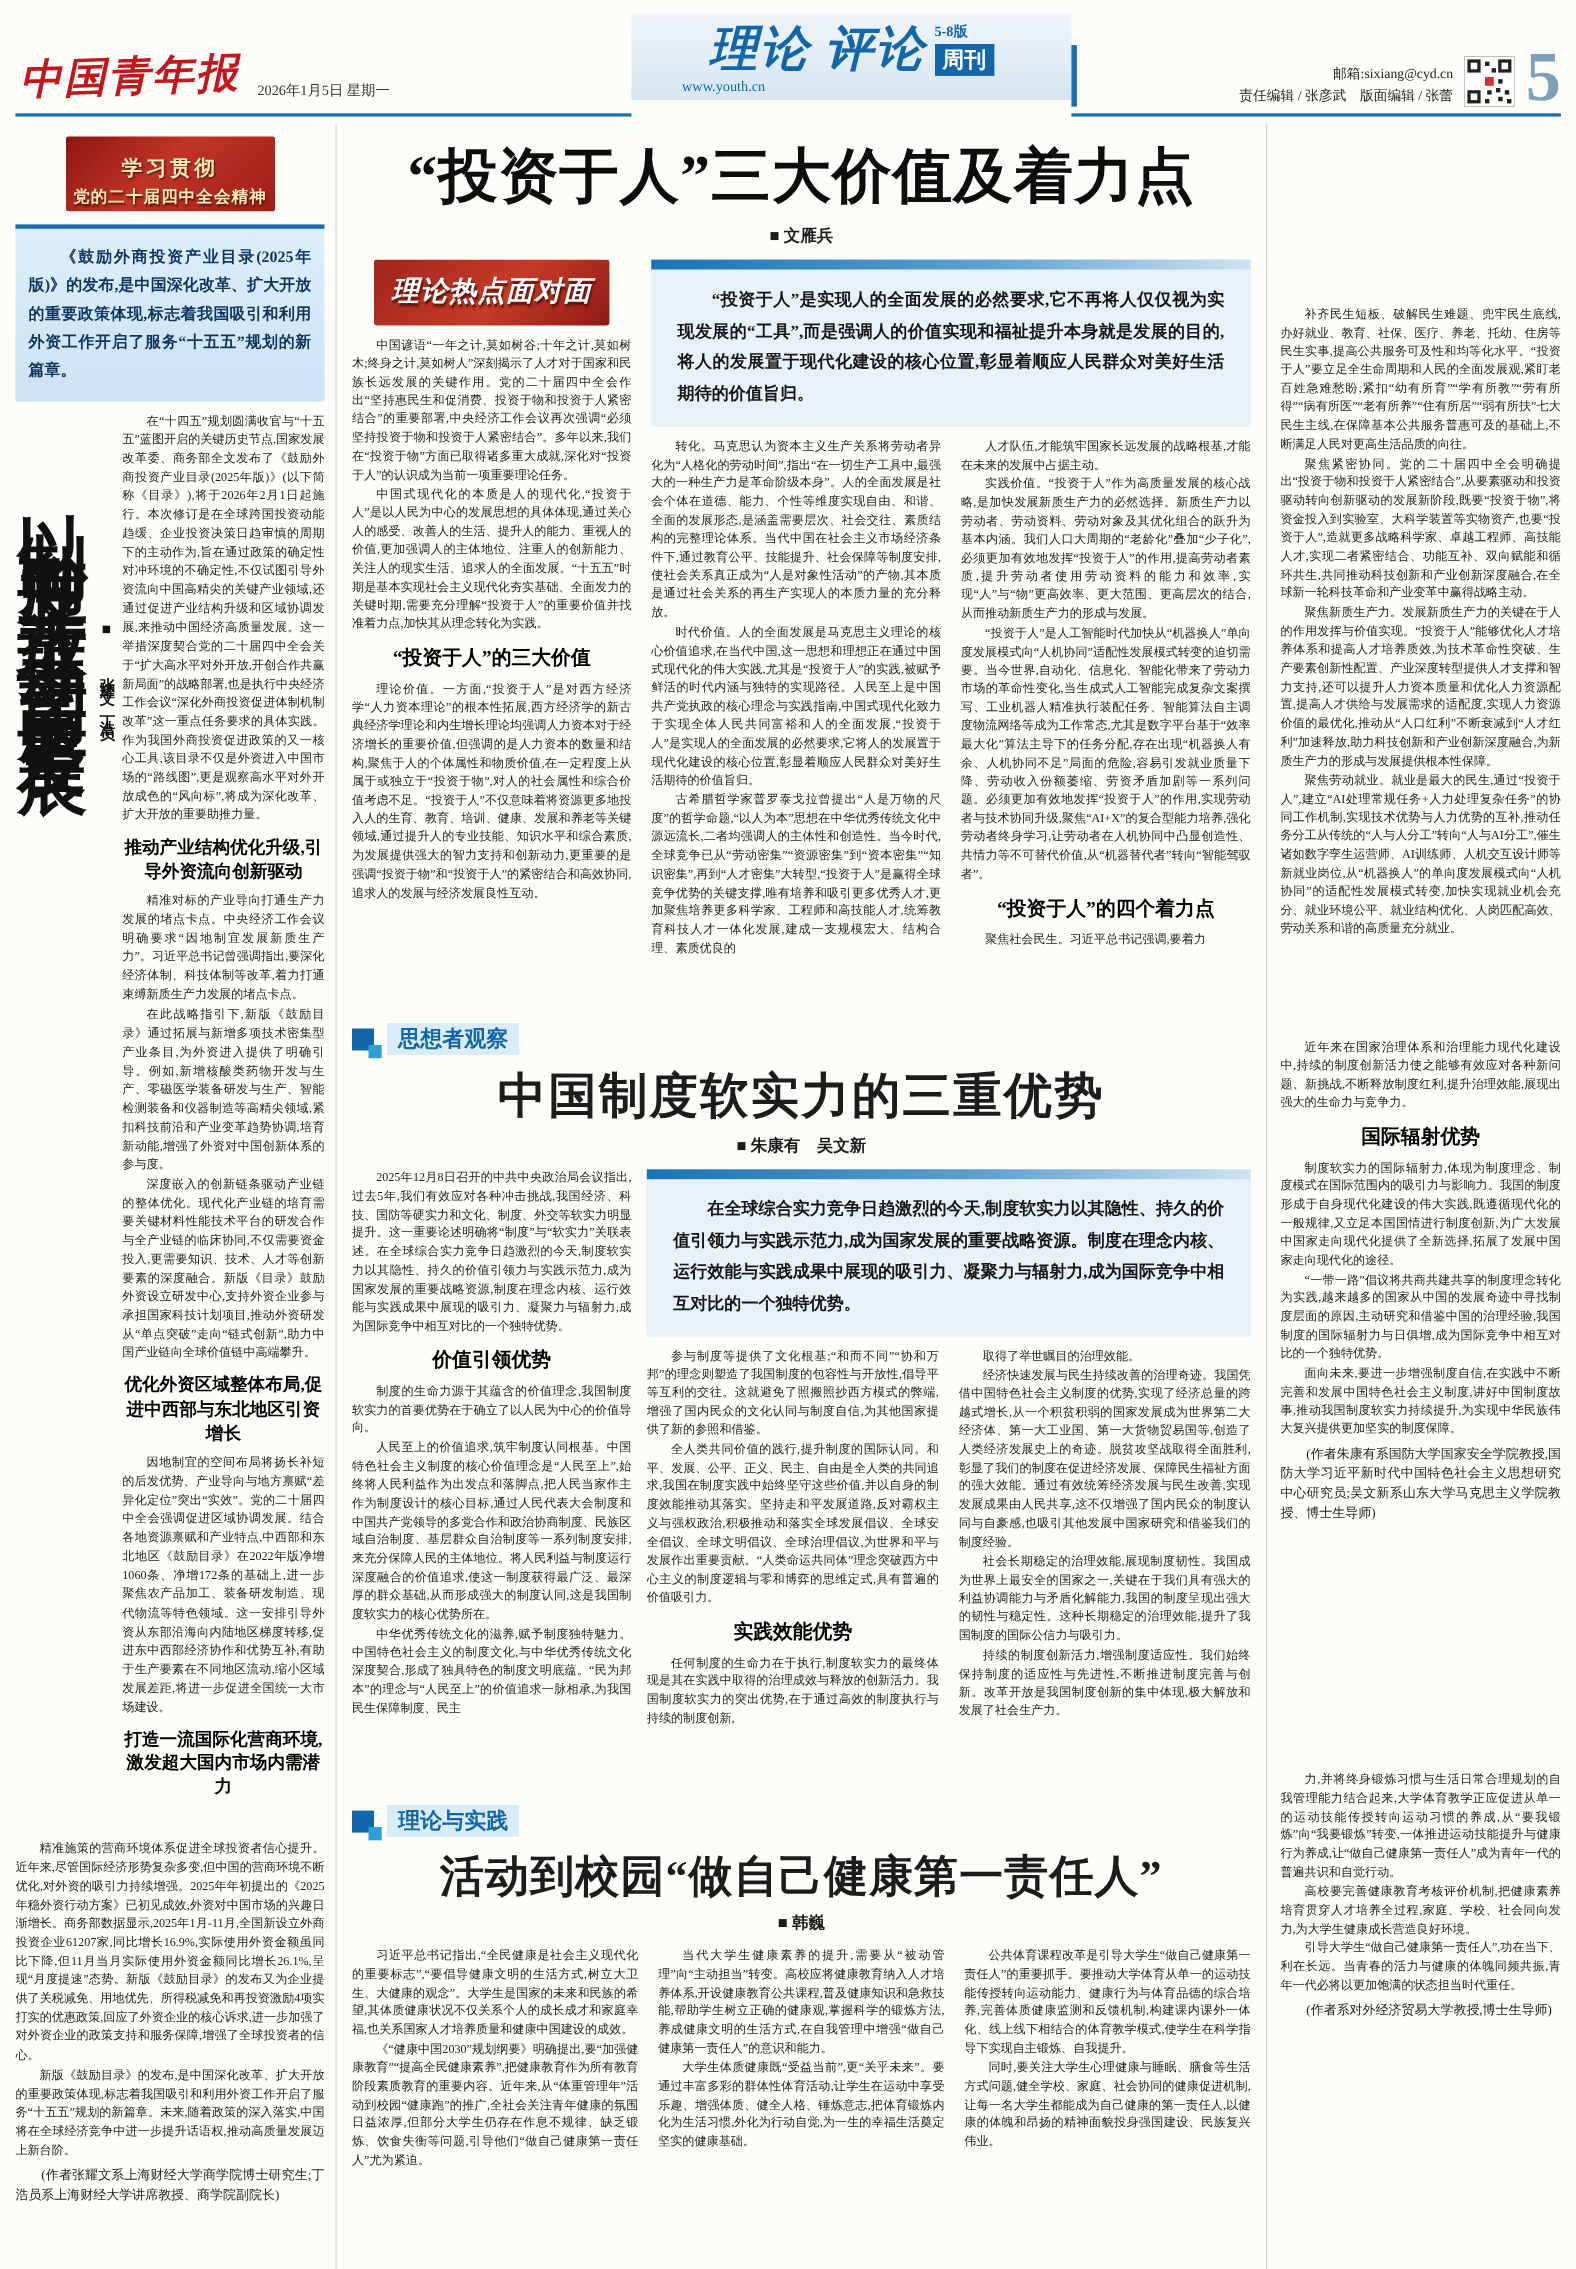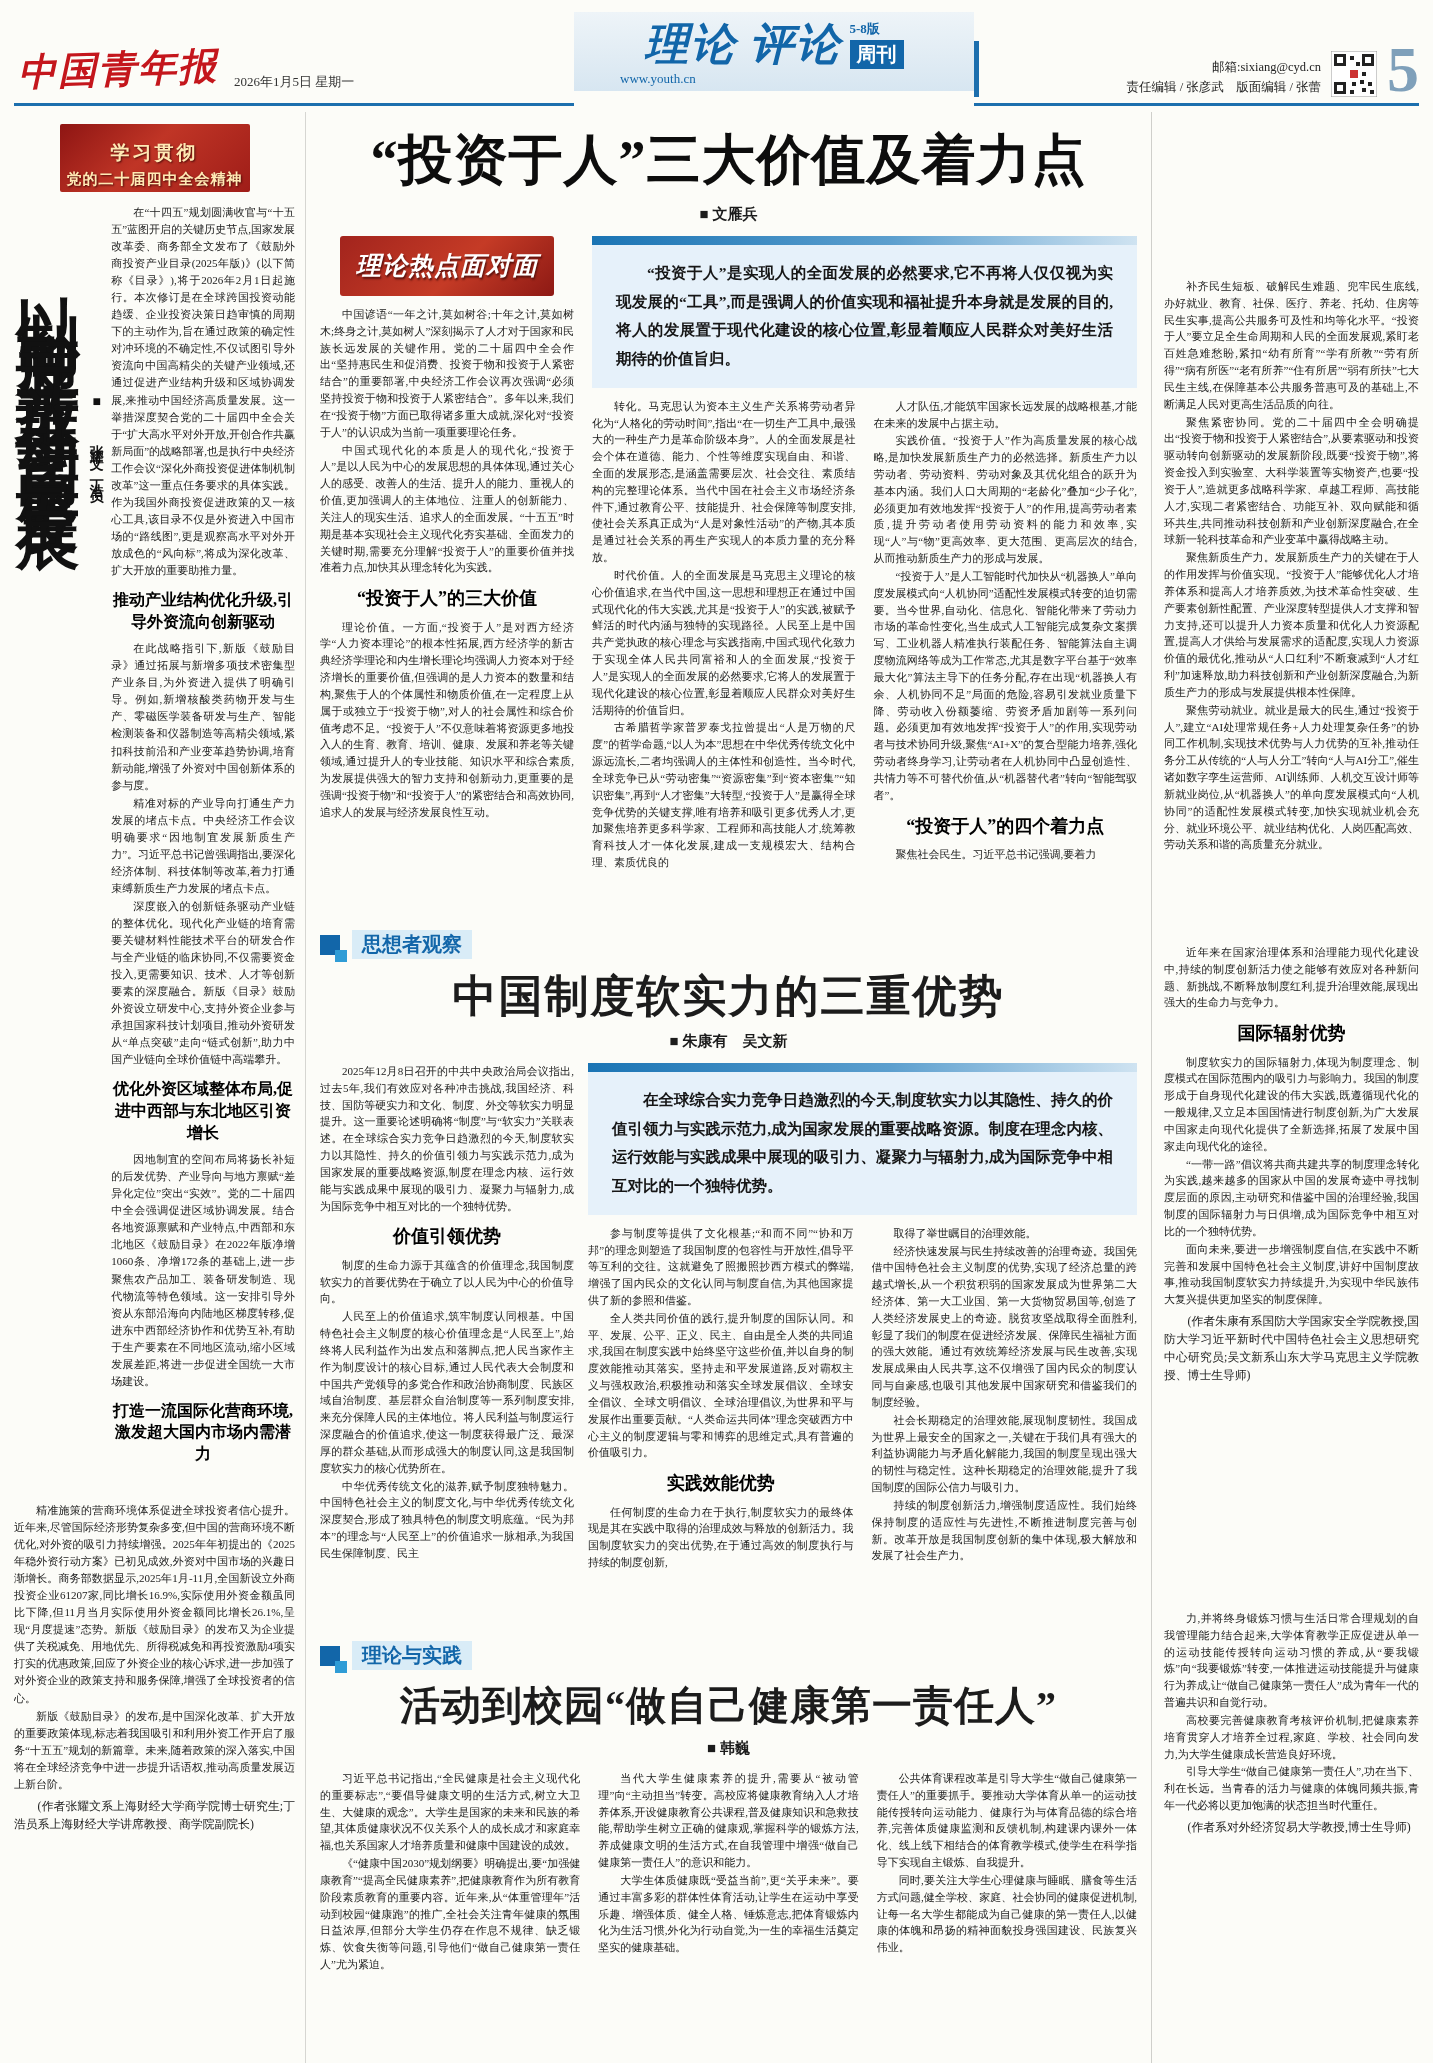--- a/index.html
+++ b/index.html
@@ -130,29 +130,30 @@
     </div>
   </div>
 
   <div class="content">
 
     <div class="left-rail">
       <div class="banner">
         <div class="b1">学习贯彻</div>
         <div class="b2">党的二十届四中全会精神</div>
       </div>
+      <div class="intro-box">《鼓励外商投资产业目录(2025年版)》的发布,是中国深化改革、扩大开放的重要政策体现,标志着我国吸引和利用外资工作开启了服务“十五五”规划的新篇章。</div>
 
       <div class="left-upper">
         <div class="vtitle">以制度型开放推动高质量发展</div>
         <div class="vauthors">■ 张耀文　丁浩员</div>
         <div class="ltext">
           <p class="p">在“十四五”规划圆满收官与“十五五”蓝图开启的关键历史节点,国家发展改革委、商务部全文发布了《鼓励外商投资产业目录(2025年版)》(以下简称《目录》),将于2026年2月1日起施行。本次修订是在全球跨国投资动能趋缓、企业投资决策日趋审慎的周期下的主动作为,旨在通过政策的确定性对冲环境的不确定性,不仅试图引导外资流向中国高精尖的关键产业领域,还通过促进产业结构升级和区域协调发展,来推动中国经济高质量发展。这一举措深度契合党的二十届四中全会关于“扩大高水平对外开放,开创合作共赢新局面”的战略部署,也是执行中央经济工作会议“深化外商投资促进体制机制改革”这一重点任务要求的具体实践。作为我国外商投资促进政策的又一核心工具,该目录不仅是外资进入中国市场的“路线图”,更是观察高水平对外开放成色的“风向标”,将成为深化改革、扩大开放的重要助推力量。</p>
           <div class="subhead small">推动产业结构优化升级,引导外资流向创新驱动</div>
+          <p class="p">精准对标的产业导向打通生产力发展的堵点卡点。中央经济工作会议明确要求“因地制宜发展新质生产力”。习近平总书记曾强调指出,要深化经济体制、科技体制等改革,着力打通束缚新质生产力发展的堵点卡点。</p>
           <p class="p">在此战略指引下,新版《鼓励目录》通过拓展与新增多项技术密集型产业条目,为外资进入提供了明确引导。例如,新增核酸类药物开发与生产、零磁医学装备研发与生产、智能检测装备和仪器制造等高精尖领域,紧扣科技前沿和产业变革趋势协调,培育新动能,增强了外资对中国创新体系的参与度。</p>
-          <p class="p">精准对标的产业导向打通生产力发展的堵点卡点。中央经济工作会议明确要求“因地制宜发展新质生产力”。习近平总书记曾强调指出,要深化经济体制、科技体制等改革,着力打通束缚新质生产力发展的堵点卡点。</p>
           <p class="p">深度嵌入的创新链条驱动产业链的整体优化。现代化产业链的培育需要关键材料性能技术平台的研发合作与全产业链的临床协同,不仅需要资金投入,更需要知识、技术、人才等创新要素的深度融合。新版《目录》鼓励外资设立研发中心,支持外资企业参与承担国家科技计划项目,推动外资研发从“单点突破”走向“链式创新”,助力中国产业链向全球价值链中高端攀升。</p>
           <div class="subhead small">优化外资区域整体布局,促进中西部与东北地区引资增长</div>
           <p class="p">因地制宜的空间布局将扬长补短的后发优势、产业导向与地方禀赋“差异化定位”突出“实效”。党的二十届四中全会强调促进区域协调发展。结合各地资源禀赋和产业特点,中西部和东北地区《鼓励目录》在2022年版净增1060条、净增172条的基础上,进一步聚焦农产品加工、装备研发制造、现代物流等特色领域。这一安排引导外资从东部沿海向内陆地区梯度转移,促进东中西部经济协作和优势互补,有助于生产要素在不同地区流动,缩小区域发展差距,将进一步促进全国统一大市场建设。</p>
           <div class="subhead small">打造一流国际化营商环境,激发超大国内市场内需潜力</div>
 
         </div>
       </div>
       <div class="left-lower">
         <p class="p">精准施策的营商环境体系促进全球投资者信心提升。近年来,尽管国际经济形势复杂多变,但中国的营商环境不断优化,对外资的吸引力持续增强。2025年年初提出的《2025年稳外资行动方案》已初见成效,外资对中国市场的兴趣日渐增长。商务部数据显示,2025年1月-11月,全国新设立外商投资企业61207家,同比增长16.9%,实际使用外资金额虽同比下降,但11月当月实际使用外资金额同比增长26.1%,呈现“月度提速”态势。新版《鼓励目录》的发布又为企业提供了关税减免、用地优先、所得税减免和再投资激励4项实打实的优惠政策,回应了外资企业的核心诉求,进一步加强了对外资企业的政策支持和服务保障,增强了全球投资者的信心。</p>
         <p class="p">新版《鼓励目录》的发布,是中国深化改革、扩大开放的重要政策体现,标志着我国吸引和利用外资工作开启了服务“十五五”规划的新篇章。未来,随着政策的深入落实,中国将在全球经济竞争中进一步提升话语权,推动高质量发展迈上新台阶。</p>

